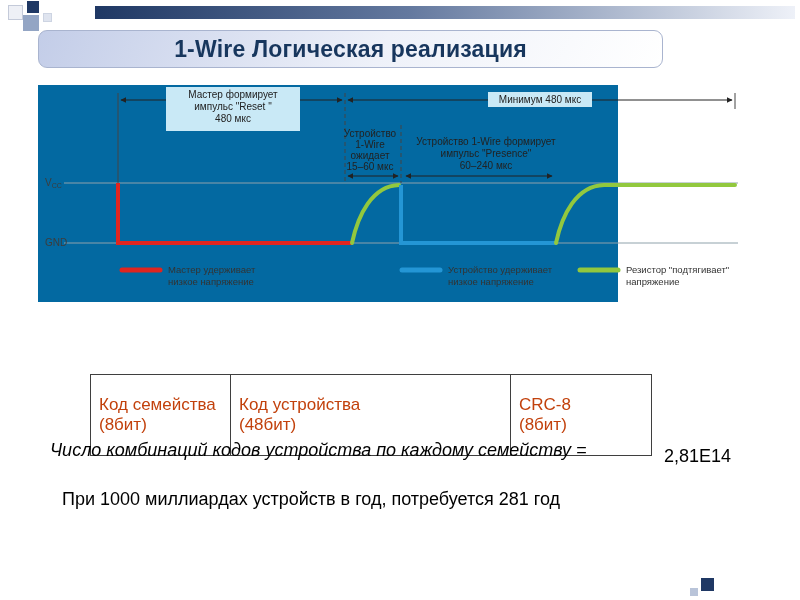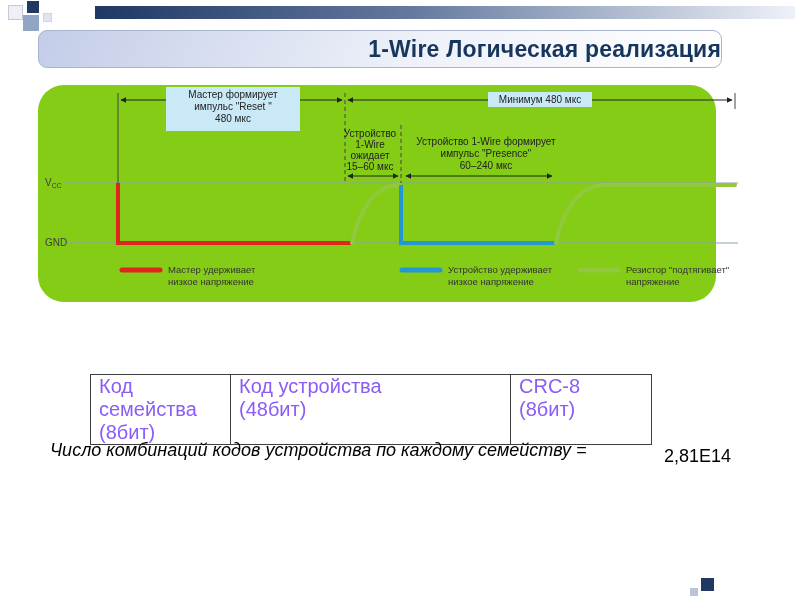--- a/index.html
+++ b/index.html
@@ -12,42 +12,42 @@
   .sq1 { left:8px;  top:5px;  width:15px; height:15px; background:#eef0f6; border:1px solid #c4cad9; }
   .sq2 { left:27px; top:1px;  width:12px; height:12px; background:#1f3864; }
   .sq3 { left:23px; top:15px; width:16px; height:16px; background:#93a5c4; }
   .sq4 { left:43px; top:13px; width:9px;  height:9px;  background:#dfe4ef; border:1px solid #cdd4e2; }
   .sq5 { left:701px; top:578px; width:13px; height:13px; background:#1f3864; }
   .sq6 { left:690px; top:588px; width:8px;  height:8px;  background:#b9c4d9; }
 
   .top-bar { position:absolute; left:95px; top:6px; width:700px; height:13px;
              background:linear-gradient(to right, #1f3864 0%, #64799f 45%, #eef1f8 100%); }
 
-  .title-box { position:absolute; left:38px; top:30px; width:684px; height:38px;
+  .title-box { position:absolute; left:38px; top:30px; width:625px; height:38px;
                border:1px solid #a9b4cf; border-radius:9px;
                background:linear-gradient(115deg, #c3cde8 0%, #eef1f9 55%, #ffffff 100%);
-               display:flex; align-items:center; justify-content:flex-end; }
+               display:flex; align-items:center; justify-content:center; }
   .title-text { font-size:23px; font-weight:bold; color:#17365d; letter-spacing:0.2px; }
 
-  .diagram { position:absolute; left:38px; top:85px; width:678px; height:217px; background:#84cc16;border-radius:26px; }
+  .diagram { position:absolute; left:38px; top:85px; width:580px; height:217px; background:#0369a1; }
   .diagram svg { display:block; width:724px; height:217px; }
   .diagram text { font-size:10px; fill:#222222; font-family:"Liberation Sans", sans-serif; }
   .diagram text.legend-text { font-size:9.5px; fill:#333333; }
   .diagram text.axis { font-size:10px; fill:#3c3c3c; }
 
   .caption { position:absolute; font-size:18px; color:#000000; white-space:nowrap; }
   .cap-init    { left:175px; top:312px; }
   .cap-idcode  { left:178px; top:423px; }
   .cap-comb    { left:50px;  top:440px;font-style:italic; }
   .cap-combval { left:664px; top:446px; }
   .cap-years   { left:62px;  top:489px; }
 
   table.code-table { position:absolute; left:90px; top:374px; border-collapse:collapse; }
-  table.code-table td { border:1px solid #3f3f3f; vertical-align:top; padding:0 8px;
-                        font-size:20px; color:#8b5cf6; height:47px; }
+  table.code-table td { border:1px solid #3f3f3f; vertical-align:top; padding:20px 8px;
+                        font-size:17px; color:#c2410c; height:47px; }
   td.col-family { width:140px; }
   td.col-device { width:280px; }
   td.col-crc    { width:141px; }
 </style>
 </head>
 <body>
 
 <div class="slide">
 
   <div class="sq sq1"></div>
@@ -135,17 +135,18 @@
       <td class="col-crc">
         <div>CRC-8</div>
         <div>(8бит)</div>
       </td>
     </tr>
   </tbody>
     </table>
 
   <div class="caption cap-comb">Число комбинаций кодов устройства по каждому семейству =</div>
   <div class="caption cap-combval">2,81E14</div>
+  <div class="caption cap-years">При 1000 миллиардах устройств в год, потребуется 281 год</div>
 
   <div class="sq sq6"></div>
   <div class="sq sq5"></div>
 
 </div>
 
 </body></html>

